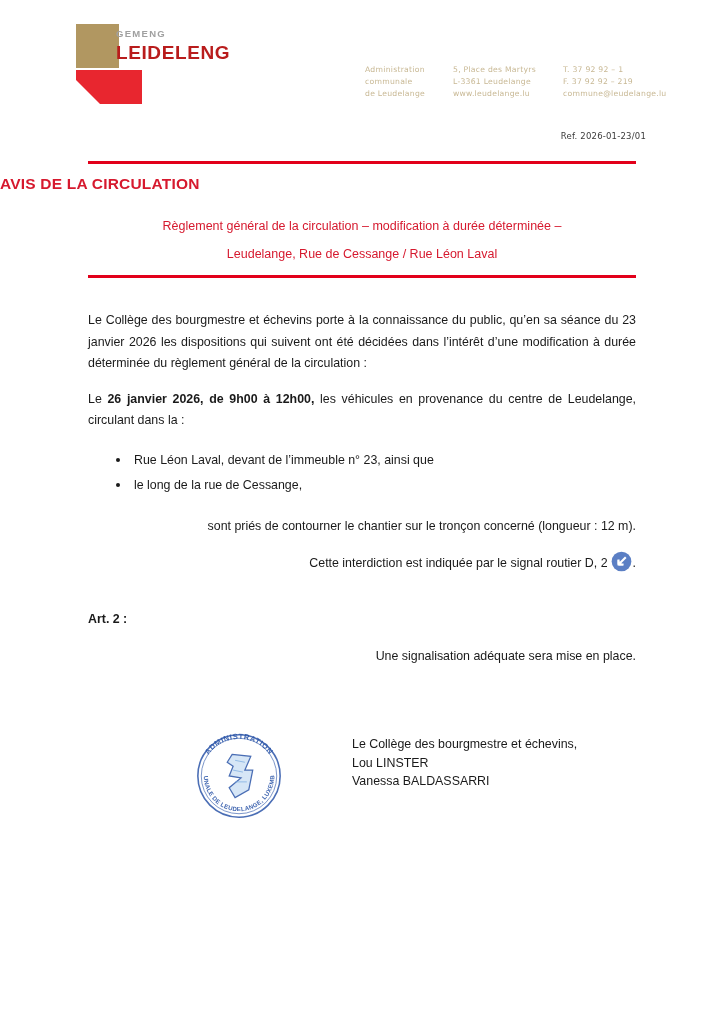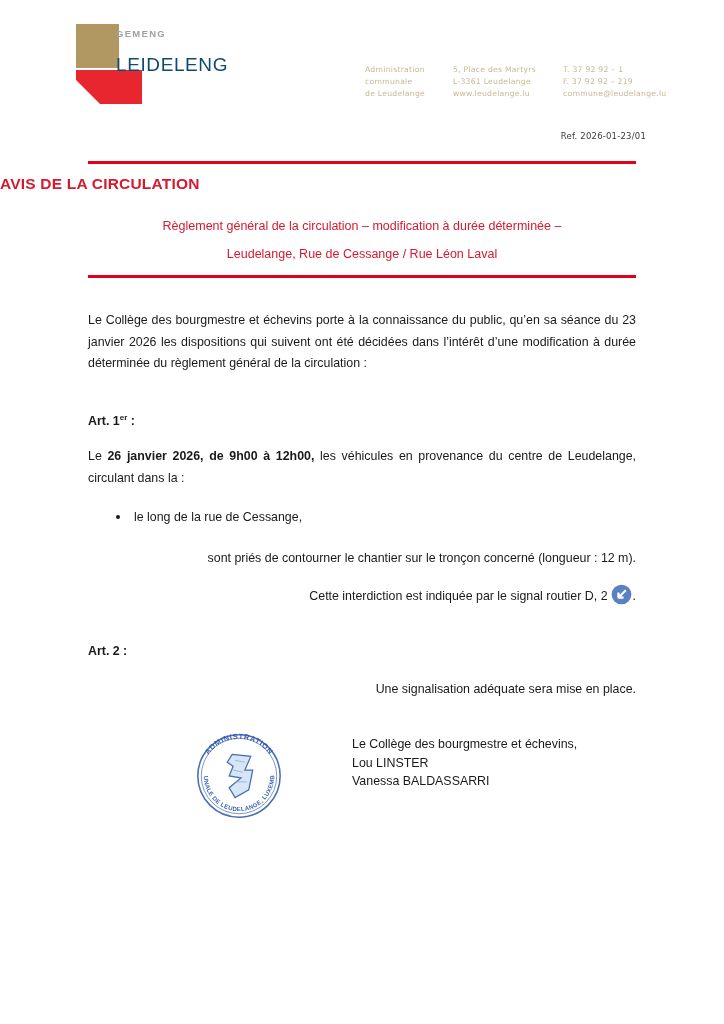--- a/index.html
+++ b/index.html
@@ -55,24 +55,24 @@
   .logo-gemeng {
     font-size: 9.5px;
     letter-spacing: 1.3px;
     color: #a0a0a0;
     font-weight: 600;
     line-height: 12px;
   }
   .logo-leideleng {
     font-size: 19px;
     letter-spacing: 0.6px;
-    color: #0c4a6e;
-    font-weight: 400;
+    color: #b91c1c;
+    font-weight: 700;
     line-height: 22px;
-    margin-top: 14px;
+    margin-top: 2px;
   }
 
   .contact {
     position: absolute;
     left: 365px;
     top: 64px;
     display: flex;
     gap: 0px;
     font-size: 7.7px;
     color: #c8b894;
@@ -253,29 +253,27 @@
     <div>Règlement général de la circulation – modification à durée déterminée –</div>
     <div>Leudelange, Rue de Cessange / Rue Léon Laval</div>
   </div>
 
   <div class="rule rule-mid"></div>
 
   <div class="body-area">
 
     <p class="p-intro" style="margin:0;">Le Collège des bourgmestre et échevins porte à la connaissance du public, qu’en sa séance du 23 janvier 2026 les dispositions qui suivent ont été décidées dans l’intérêt d’une modification à durée déterminée du règlement général de la circulation :</p>
 
-    <div class="art-head">
-      <span>Art. 1</span><sup>er</sup><span> :</span>
-    </div>
 
     <p class="p-body" style="margin-top:14px;">
       <span>Le </span><b>26 janvier 2026, de 9h00 à 12h00,</b><span> les véhicules en provenance du centre de Leudelange, circulant dans la :</span>
     </p>
 
     <ul class="bullets">
+      <li>Rue Léon Laval, devant de l’immeuble n° 23, ainsi que</li>
       <li>le long de la rue de Cessange,</li>
     </ul>
 
     <p class="p-body nojust" style="margin-top:18px;">sont priés de contourner le chantier sur le tronçon concerné (longueur : 12 m).</p>
 
     <p class="p-body nojust" style="margin-top:14px;">
       <span>Cette interdiction est indiquée par le signal routier D, 2</span><svg class="sign-icon" viewBox="0 0 32 32">
           <circle cx="16" cy="16" r="15" fill="#5b7fc4"></circle>
           <path d="M22.5 9.5 L11.5 20.5 M11.5 20.5 L11.5 12.8 M11.5 20.5 L19.2 20.5" stroke="#ffffff" stroke-width="3.2" fill="none" stroke-linecap="butt"></path>
           <polygon points="10,22 10,13.2 18.8,22" fill="#ffffff"></polygon>

